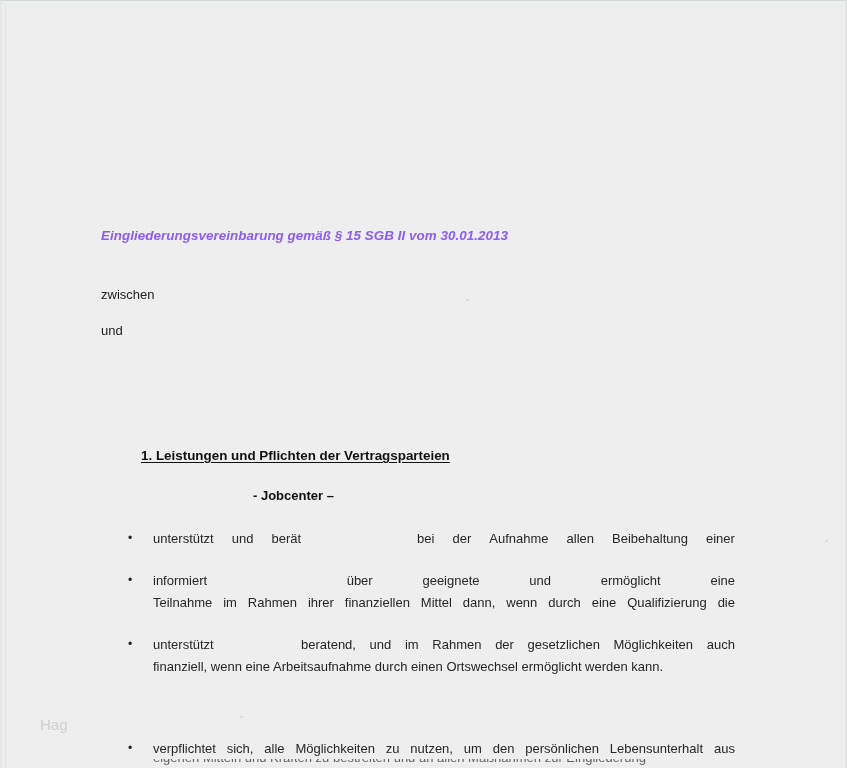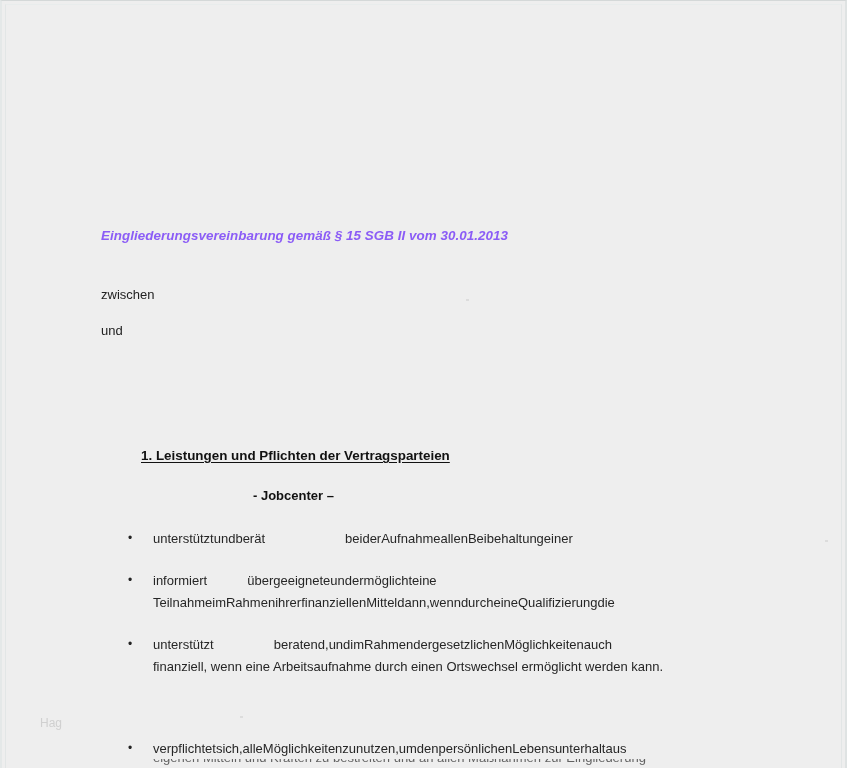--- a/index.html
+++ b/index.html
@@ -91,21 +91,21 @@
   }
   .bullet .body {
     margin-left: 25px;
   }
   .line {
     display: block;
     white-space: nowrap;
   }
   .justify {
     display: flex;
-    justify-content: flex-start;
+    justify-content: space-between;
     white-space: nowrap;
   }
   .b1 { top: 528px; }
   .b2 { top: 570px; }
   .b3 { top: 634px; }
   .b4 { top: 738px; }
   .cutoff-line {
     position: absolute;
     left: 153px; top: 759px;
     width: 582px;
@@ -117,21 +117,21 @@
     white-space: nowrap;
     opacity: 0.75;
   }
   .cutoff-line span {
     position: relative;
     top: -12px;
   }
   .margin-note {
     position: absolute;
     left: 40px; top: 716px;
-    font-size: 12px;
+    font-size: 15px;
     color: #d0d0d0;
   }
   .speck {
     position: absolute;
     width: 3px; height: 2px;
     background: #dcdcdc;
   }
 </style>
 </head>
 <body>

